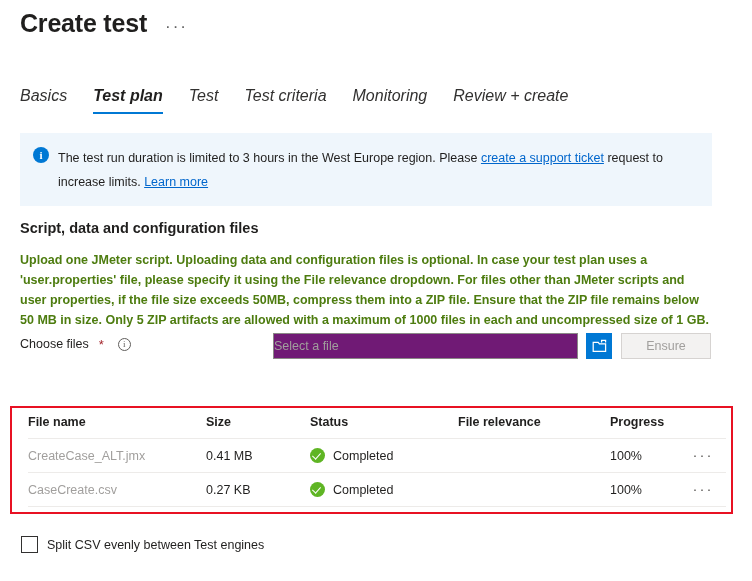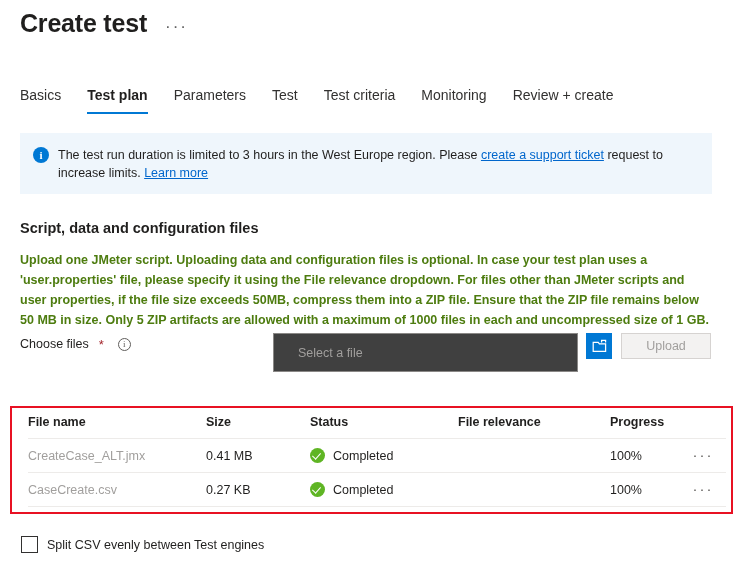--- a/index.html
+++ b/index.html
@@ -26,23 +26,24 @@
     font-size: 17px; color: #616161; letter-spacing: 2px;
     line-height: 18px; cursor: pointer; padding: 0 2px;
   }
 
   
   .tabs {
     position: absolute; left: 20px; top: 86px;
     display: flex; align-items: flex-start; gap: 0;
   }
   .tab {
-    font-size: 14px; color: #323130; line-height: 19px;
+    font-size: 16px; color: #323130; line-height: 19px;
     padding: 0 13px 9px 13px; cursor: pointer; position: relative;
     white-space: nowrap;
+    font-style: italic;
   }
   .tab:first-child { padding-left: 0; }
   .tab.active { font-weight: 700; color: #201f1e; }
   .tab.active::after {
     content: ""; position: absolute;
     left: 13px; right: 13px; bottom: 0; height: 2.5px;
     background: #0078d4;
   }
   .tab:first-child.active::after { left: 0; }
 
@@ -55,21 +56,21 @@
     padding: 13px 12px 12px 13px;
   }
   .info-icon {
     flex: 0 0 auto; width: 16px; height: 16px; border-radius: 50%;
     background: #0078d4; color: #ffffff;
     font-size: 11px; font-weight: 700; line-height: 16px;
     text-align: center; font-family: "Liberation Serif", serif;
     margin-top: 1px; margin-right: 9px;
   }
   .info-text {
-    font-size: 12.5px; line-height: 18px; color: #201f1e;
+    font-size: 12.5px; line-height: 24px; color: #201f1e;
     max-width: 648px;
   }
   .info-text a {
     color: #0066cc; text-decoration: underline; cursor: pointer;
   }
 
   
   .section-heading {
     position: absolute; left: 20px; top: 220px;
     font-size: 14.5px; font-weight: 600; color: #201f1e; text-align: center;
@@ -92,24 +93,24 @@
   }
   .req-star { color: #a4262c; font-size: 13px; line-height: 10px; position: relative; top: 1px; }
   .circle-info {
     width: 13px; height: 13px; border: 1px solid #605e5c; border-radius: 50%;
     display: inline-flex; align-items: center; justify-content: center;
     font-size: 9px; color: #605e5c; font-family: "Liberation Serif", serif;
     margin-left: 4px; cursor: pointer; line-height: 1;
   }
   .file-input {
     position: absolute; left: 253px; top: 0;
-    width: 305px; height: 39px;
-    border: 1px solid #8a8886; background: #404040;
+    width: 305px; height: 26px;
+    border: 1px solid #8a8886; background: #701a75;
     font-size: 12.5px; color: #a19f9d;
-    padding: 0 24px; font-family: "Liberation Sans", sans-serif;
+    padding: 0 0; font-family: "Liberation Sans", sans-serif;
     outline: none;
   }
   .file-input::placeholder { color: #a19f9d; opacity: 1; }
   .browse-btn {
     position: absolute; left: 566px; top: 0;
     width: 26px; height: 26px; background: #0078d4;
     display: flex; align-items: center; justify-content: center;
     cursor: pointer; border: none;
   }
   .upload-btn {
@@ -191,21 +192,20 @@
 <div class="page">
 
   <div class="title-row">
     <div class="page-title">Create test</div>
     <div class="title-ellipsis">···</div>
   </div>
 
   <div class="tabs">
     <div class="tab">Basics</div>
     <div class="tab active">Test plan</div>
-    <div class="tab">Parameters</div>
     <div class="tab">Test</div>
     <div class="tab">Test criteria</div>
     <div class="tab">Monitoring</div>
     <div class="tab">Review + create</div>
   </div>
 
   <div class="info-banner">
     <div class="info-icon">i</div>
     <div class="info-text"><span>The test run duration is limited to 3 hours in the West Europe region. Please </span><a>create a support ticket</a><span> request to increase limits. </span><a>Learn more</a></div>
   </div>
@@ -222,21 +222,21 @@
 
     <input class="file-input" type="text" readonly="" placeholder="Select a file" style="">
 
     <div class="browse-btn">
       <svg width="15" height="14" viewBox="0 0 15 14">
         <path d="M1.2 3.4 H6.2 L7.4 4.8 H13.6 V12.3 H1.2 Z" fill="none" stroke="#ffffff" stroke-width="1.25"></path>
         <path d="M9.6 3.4 V1.3 H13.6 V3.4" fill="none" stroke="#ffffff" stroke-width="1.25"></path>
       </svg>
     </div>
 
-    <button class="upload-btn">Upload</button>
+    <button class="upload-btn">Ensure</button>
   </div>
 
   <div class="red-box"></div>
 
   <table class="files-table">
     <thead>
       <tr>
         <th class="col-name">File name</th>
         <th class="col-size">Size</th>
         <th class="col-status">Status</th>

